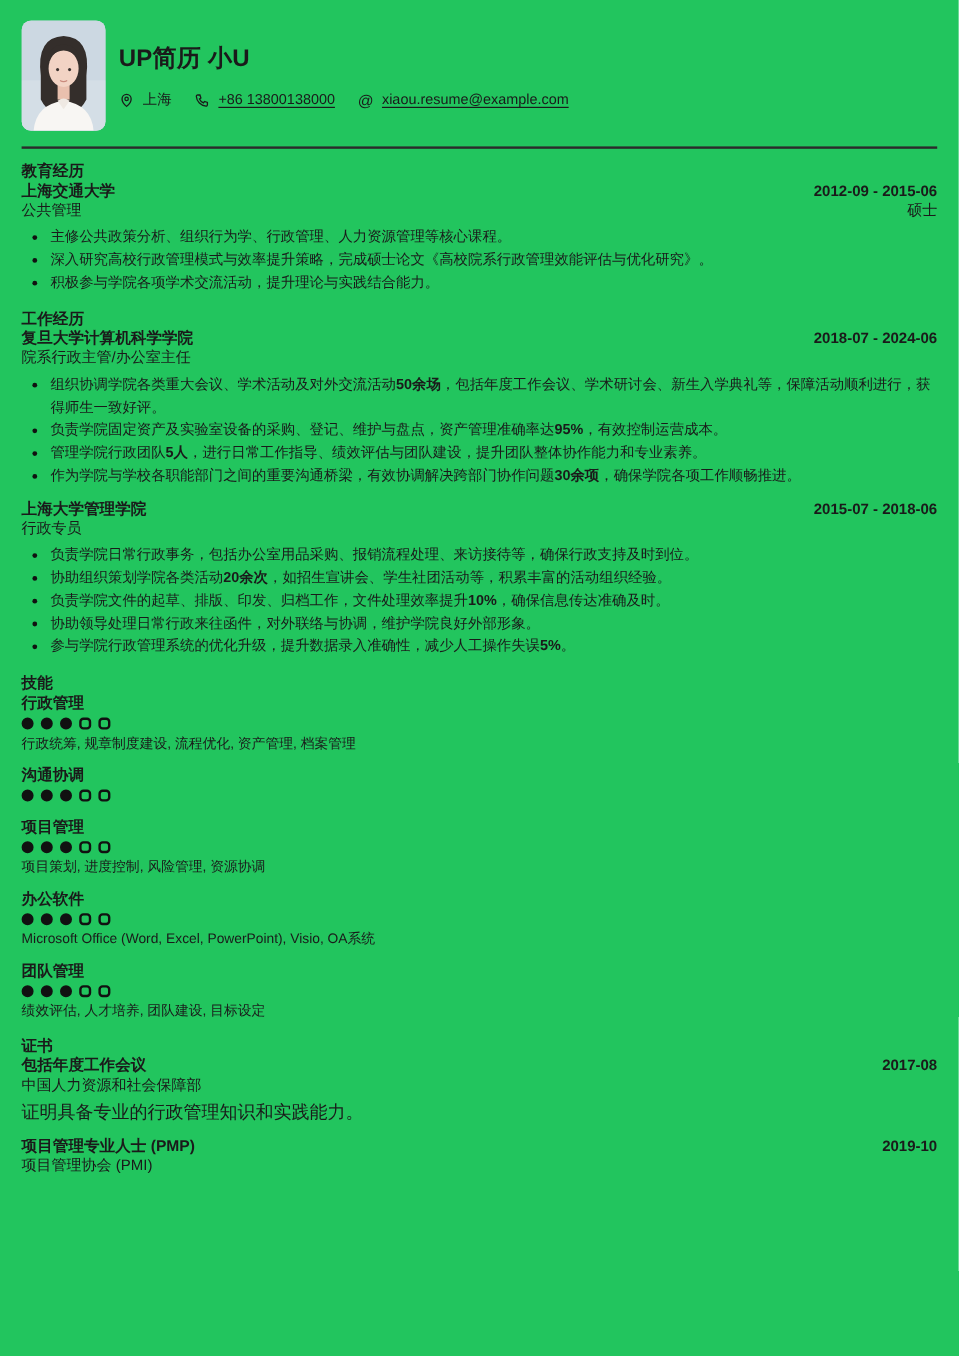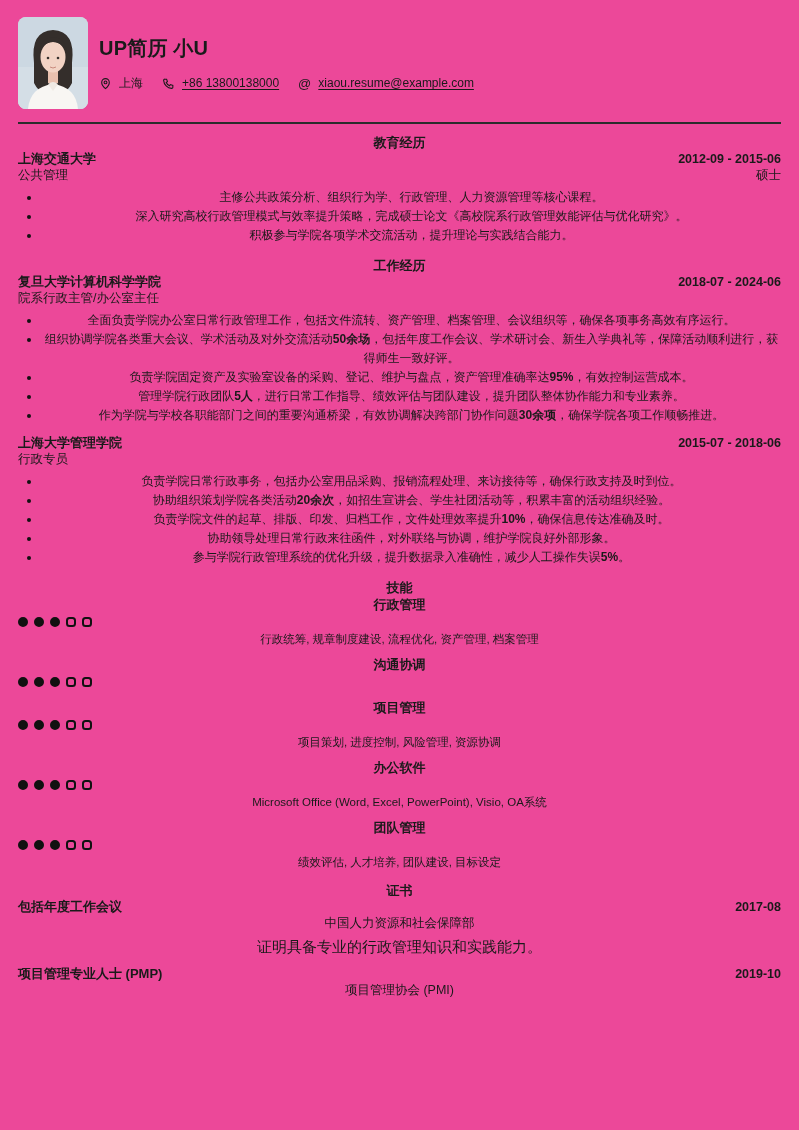--- a/index.html
+++ b/index.html
@@ -1,18 +1,18 @@
 <!DOCTYPE html>
 <html><head>
 <meta charset="utf-8">
 <style>
   * { box-sizing: border-box; }
   html, body { margin: 0; padding: 0; background: #ffffff; }
   .page {
-    width: 799px; height: 1130px; margin: 0 auto; background: #ec4899;
+    width: 799px; height: 1130px; margin: 0 auto; background: #22c55e;
     padding: 16px 18px 0 18px; overflow: hidden;
     font-family: "Liberation Sans", "DejaVu Sans", sans-serif;
     color: #1a1a1a;
   }
 
   
   .header { display: flex; align-items: center; gap: 11px; height: 94px; }
   .photo {
     width: 70px; height: 92px; border-radius: 8px; overflow: hidden;
     flex: none; background: #ccd8e2;
@@ -22,21 +22,21 @@
   .name { font-size: 20px; font-weight: 700; letter-spacing: .2px; margin-bottom: 13px; }
   .contact { display: flex; align-items: center; gap: 7px; font-size: 12px; }
   .contact .gap { width: 5px; }
   .contact a { color: #1a1a1a; text-decoration: underline; text-underline-offset: 2px; cursor: pointer; }
   .cicon { width: 13px; height: 13px; flex: none; display: inline-block; }
   .at-glyph { font-size: 13px; font-weight: 400; line-height: 13px; }
 
   .divider { border: none; border-top: 2px solid #2b2b2b; margin: 12px 0 10px 0; }
 
   
-  .section { margin-bottom: 12px; text-align: center; }
+  .section { margin-bottom: 12px; }
   .section-title { font-size: 13px; font-weight: 700; line-height: 17px; }
   .row { display: flex; justify-content: space-between; align-items: baseline; }
   .org { font-size: 13px; font-weight: 700; line-height: 16px; }
   .date { font-size: 12.5px; font-weight: 700; white-space: nowrap; }
   .sub { font-size: 12.5px; line-height: 16px; }
   .entry { margin-bottom: 10px; }
   ul.bullets { margin: 5px 0 0 0; padding-left: 24px; list-style: none; }
   ul.bullets li { font-size: 12px; line-height: 19px; position: relative; }
   ul.bullets li::before {
     content: ""; position: absolute; left: -15px; top: 8px;
@@ -128,21 +128,20 @@
   <div class="entry">
     <div class="row">
       <span class="org">复旦大学计算机科学学院</span>
       <span class="date">2018-07 - 2024-06</span>
     </div>
     <div class="row">
       <span class="sub">院系行政主管/办公室主任</span>
       <span class="sub"></span>
     </div>
     <ul class="bullets">
-            <li><span>全面负责学院办公室日常行政管理工作，包括文件流转、资产管理、档案管理、会议组织等，确保各项事务高效有序运行。</span></li>
             <li><span>组织协调学院各类重大会议、学术活动及对外交流活动</span><b>50余场</b><span>，包括年度工作会议、学术研讨会、新生入学典礼等，保障活动顺利进行，获得师生一致好评。</span></li>
             <li><span>负责学院固定资产及实验室设备的采购、登记、维护与盘点，资产管理准确率达</span><b>95%</b><span>，有效控制运营成本。</span></li>
             <li><span>管理学院行政团队</span><b>5人</b><span>，进行日常工作指导、绩效评估与团队建设，提升团队整体协作能力和专业素养。</span></li>
             <li><span>作为学院与学校各职能部门之间的重要沟通桥梁，有效协调解决跨部门协作问题</span><b>30余项</b><span>，确保学院各项工作顺畅推进。</span></li>
           </ul>
   </div>
 
   <div class="entry">
     <div class="row">
       <span class="org">上海大学管理学院</span>

